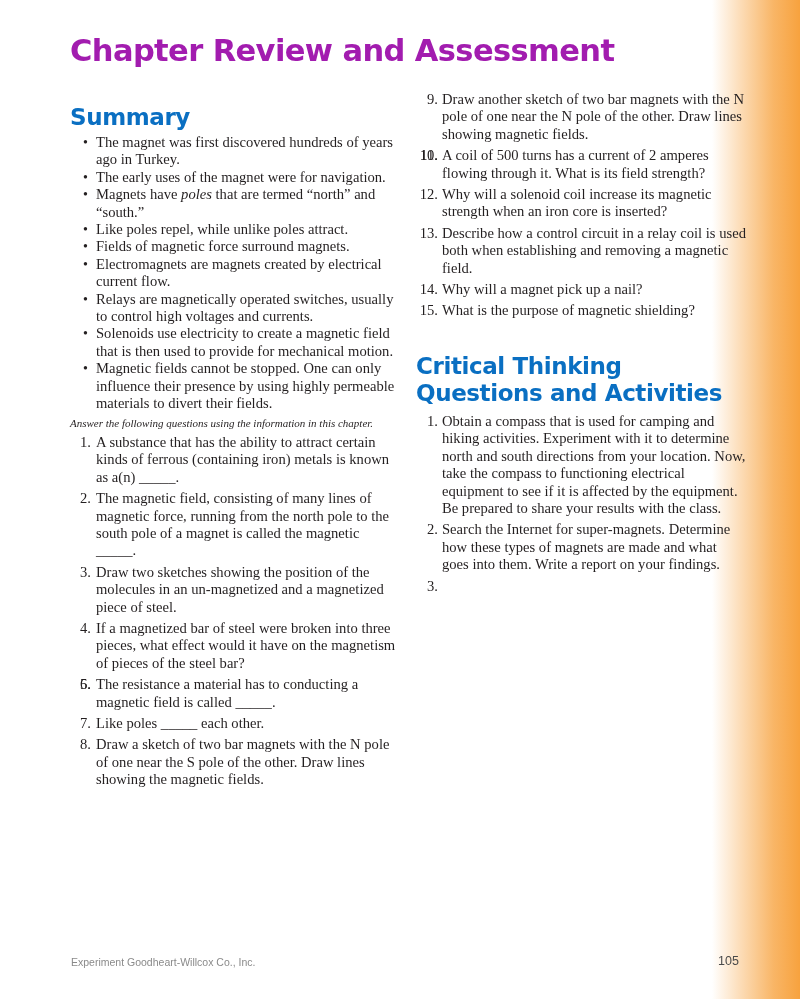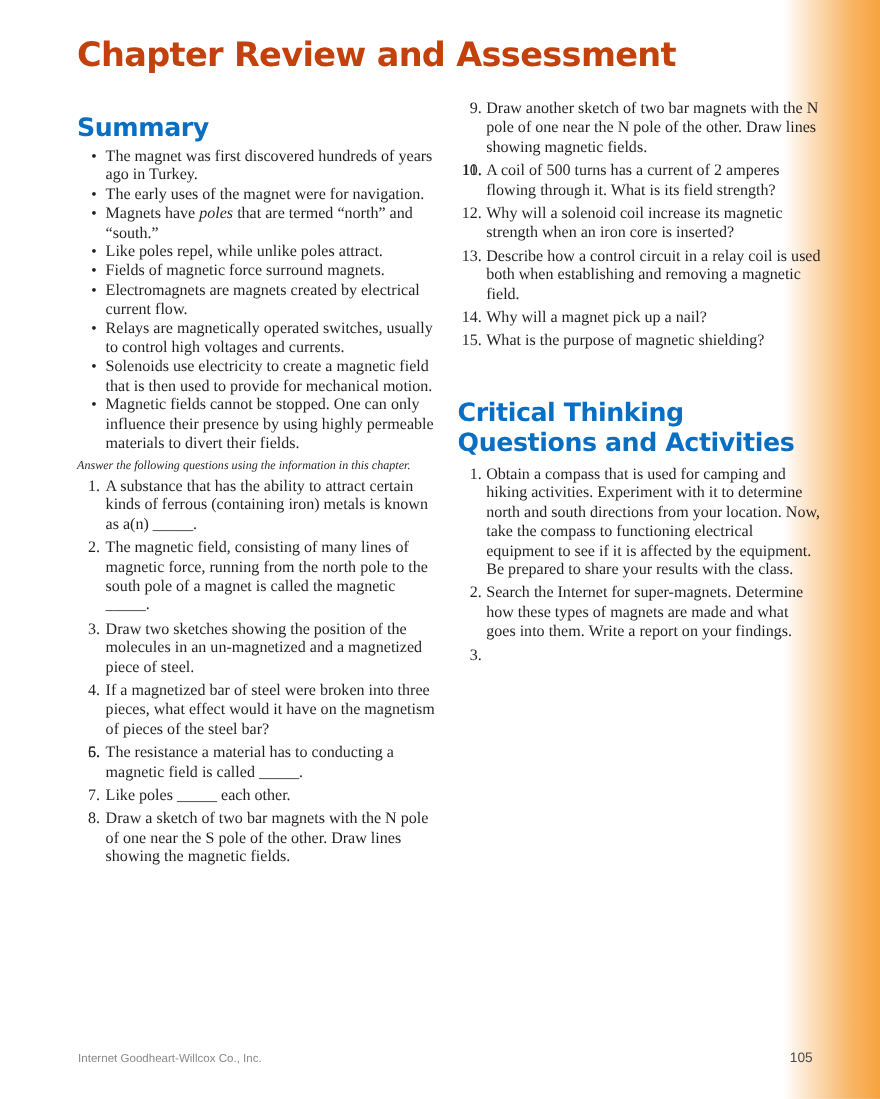--- a/index.html
+++ b/index.html
@@ -10,21 +10,21 @@
     color: #231f20;
   }
   .orange-strip {
     position: absolute; top: 0; right: 0; width: 88px; height: 999px;
     background: linear-gradient(to right, rgba(247,163,64,0) 0%, rgba(247,163,64,0.35) 30%, rgba(247,163,64,0.8) 70%, #f7a23e 100%);
   }
   .page-title {
     position: absolute; left: 70px; top: 33px;
     font-family: "DejaVu Sans", "Liberation Sans", sans-serif;
     font-weight: bold; font-size: 30.5px; letter-spacing: -0.6px;
-    color: #c2410c; margin: 0; white-space: nowrap;
+    color: #a21caf; margin: 0; white-space: nowrap;
   }
   .col { position: absolute; }
   .col-left { left: 70px; top: 104px; width: 330px; }
   .col-right { left: 416px; top: 91px; width: 330px; }
   h2 {
     font-family: "DejaVu Sans", "Liberation Sans", sans-serif;
     font-weight: bold; color: #0a6fc2; font-size: 23px; letter-spacing: -0.4px;
     margin: 0; line-height: 27px;
   }
   ul.bullets { list-style: none; margin: 3px 0 0 0; padding: 0; }
@@ -91,22 +91,22 @@
   <ol class="qs">
     <li><span class="num">9.</span><span>Draw another sketch of two bar magnets with the N pole of one near the N pole of the other. Draw lines showing magnetic fields.</span></li>
     <li><span class="num">10.</span></li>
     <li><span class="num">11.</span><span>A coil of 500 turns has a current of 2 amperes flowing through it. What is its field strength?</span></li>
     <li><span class="num">12.</span><span>Why will a solenoid coil increase its magnetic strength when an iron core is inserted?</span></li>
     <li><span class="num">13.</span><span>Describe how a control circuit in a relay coil is used both when establishing and removing a magnetic field.</span></li>
     <li><span class="num">14.</span><span>Why will a magnet pick up a nail?</span></li>
     <li><span class="num">15.</span><span>What is the purpose of magnetic shielding?</span></li>
   </ol>
 
-  <h2 style="margin-top:43px;">Critical Thinking Questions and Activities</h2>
+  <h2 style="margin-top:33px;">Critical Thinking Questions and Activities</h2>
   <ol class="qs" style="margin-top:6px;">
     <li><span class="num">1.</span><span>Obtain a compass that is used for camping and hiking activities. Experiment with it to determine north and south directions from your location. Now, take the compass to functioning electrical equipment to see if it is affected by the equipment. Be prepared to share your results with the class.</span></li>
     <li><span class="num">2.</span><span>Search the Internet for super-magnets. Determine how these types of magnets are made and what goes into them. Write a report on your findings.</span></li>
     <li><span class="num">3.</span></li>
   </ol>
 </div>
 
-<div class="footer-copy">Internet Goodheart-Willcox Co., Inc.</div>
+<div class="footer-copy">Experiment Goodheart-Willcox Co., Inc.</div>
 <div class="page-num">105</div>
 
 </body></html>

